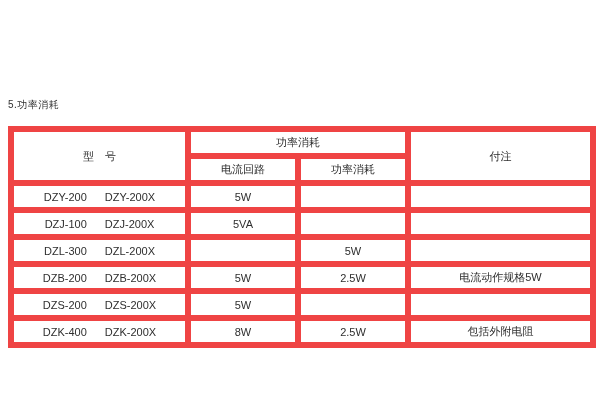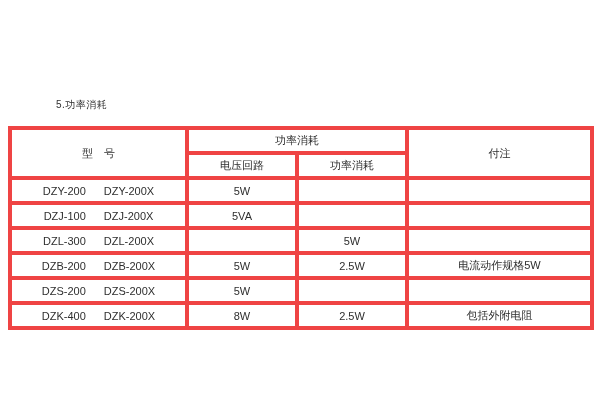--- a/index.html
+++ b/index.html
@@ -14,33 +14,32 @@
     font-family: "Liberation Sans", sans-serif;
     color: #2e2e2e;
   }
   .section-title {
     position: absolute;
     left: 8px;
     top: 98px;
     font-size: 10px;
     letter-spacing: 0.5px;
     color: #303030;
-    margin-left: 48px;
   }
   table.spec-table {
     position: absolute;
     left: 8px;
     top: 126px;
     width: 582px;
     border-collapse: collapse;
     table-layout: fixed;
   }
   .spec-table th,
   .spec-table td {
-    border: 4px solid #ef4444;
+    border: 6px solid #ef4444;
     height: 21px;
     padding: 0 2px;
     text-align: center;
     vertical-align: middle;
     font-size: 11px;
     font-weight: normal;
     color: #2e2e2e;
     overflow: hidden;
     white-space: nowrap;
   }
@@ -61,21 +60,21 @@
     <col style="width:110px">
     <col style="width:185px">
   </colgroup>
   <thead>
     <tr>
       <th rowspan="2">型　号</th>
       <th colspan="2">功率消耗</th>
       <th rowspan="2">付注</th>
     </tr>
     <tr>
-      <th>电压回路</th>
+      <th>电流回路</th>
       <th>功率消耗</th>
     </tr>
   </thead>
   <tbody>
     <tr>
       <td class="model-cell">
         <span>DZY-200</span><span>DZY-200X</span>
       </td>
       <td>5W</td>
       <td></td>

